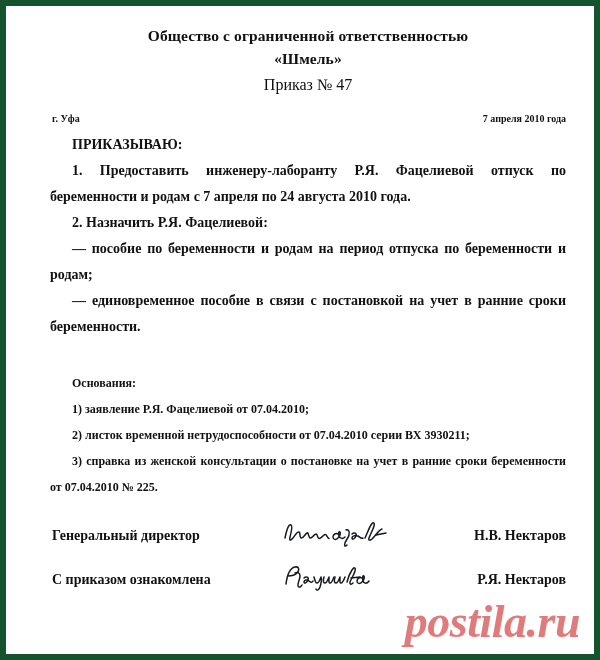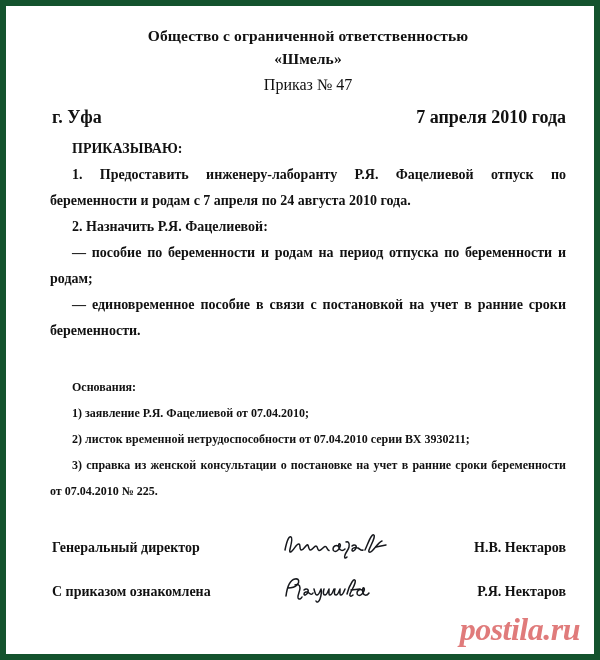--- a/index.html
+++ b/index.html
@@ -43,22 +43,22 @@
     font-weight: normal;
     font-size: 16px;
     margin-top: 6px;
   }
 
   .place-date {
     display: flex;
     justify-content: space-between;
     align-items: baseline;
     font-weight: bold;
-    font-size: 18px;
-    margin-top: 13px;
+    font-size: 10px;
+    margin-top: 19px;
     padding-left: 2px;
   }
   .place-date .city { white-space: nowrap; }
   .place-date .date { white-space: nowrap; }
 
   
   .body-block {
     margin-top: 8px;
     font-weight: bold;
     font-size: 14px;
@@ -73,21 +73,21 @@
 
   .grounds-block {
     margin-top: 30px;
     font-weight: bold;
     font-size: 12px;
     line-height: 26px;
   }
 
   
   .sign-block {
-    margin-top: 36px;
+    margin-top: 28px;
     text-align: right;
   }
   .sign-row {
     position: relative;
     display: flex;
     justify-content: space-between;
     align-items: baseline;
     font-weight: bold;
     font-size: 14px;
     height: 44px;
@@ -105,21 +105,21 @@
   .sign-mark svg { display: block; width: 120px; height: 34px; }
 
   
   .watermark {
     position: absolute;
     right: 14px;
     bottom: 6px;
     font-family: "Liberation Serif", "DejaVu Serif", serif;
     font-style: italic;
     font-weight: bold;
-    font-size: 32px;
+    font-size: 46px;
     letter-spacing: -0.5px;
     color: #e07b7b;
     user-select: none;
   }
 </style>
 </head>
 <body>
 
 <div class="page">
   <div class="doc">

